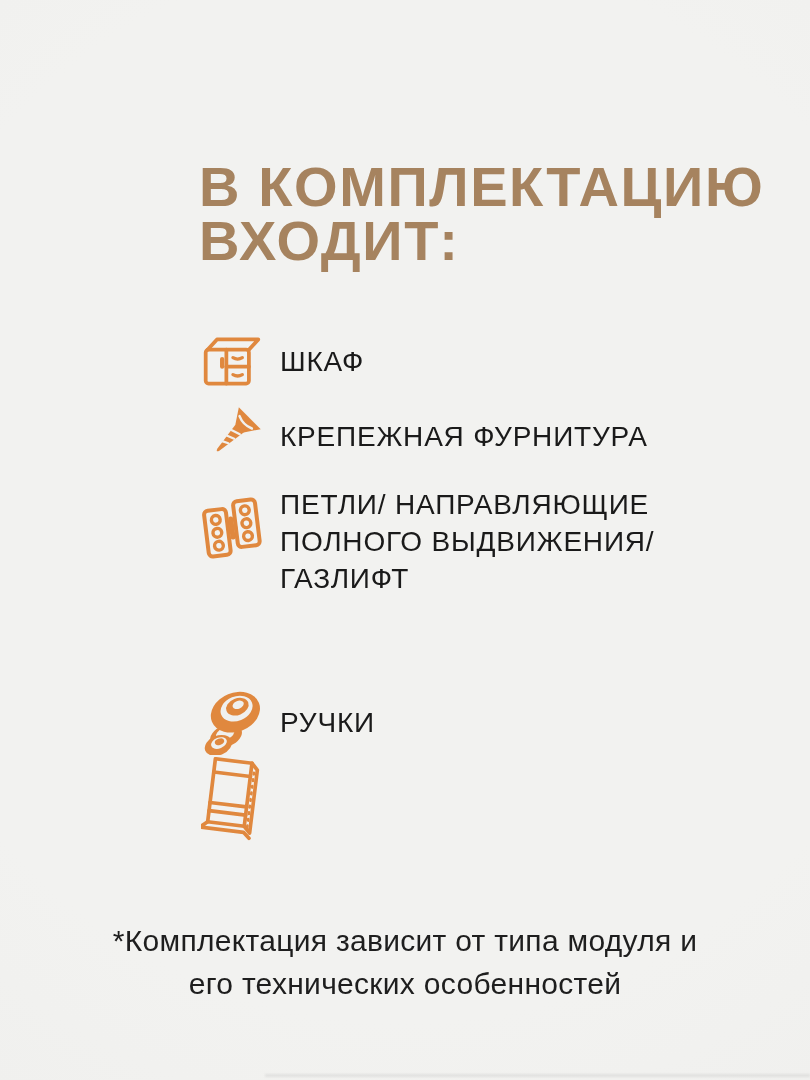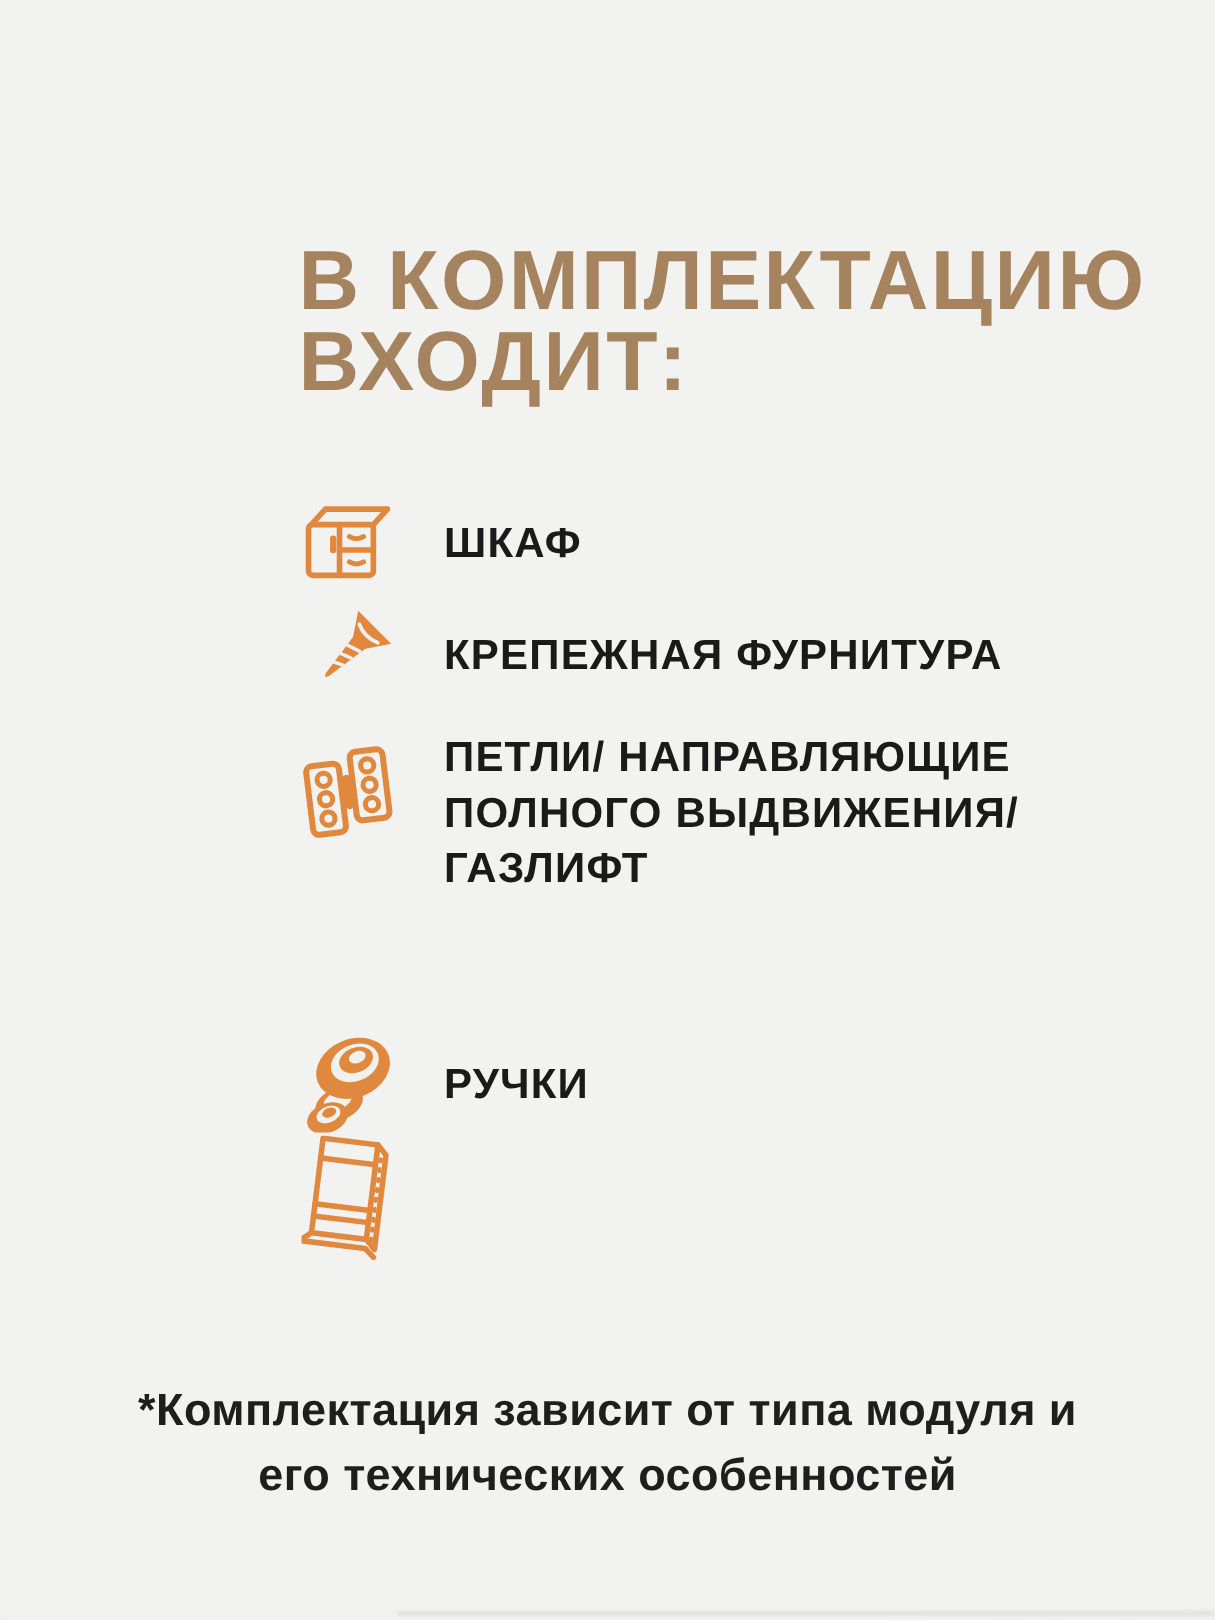--- a/index.html
+++ b/index.html
@@ -21,27 +21,27 @@
     letter-spacing:1.6px;line-height:54px;white-space:pre-line;
   }
   .row{
     position:absolute;left:194px;display:flex;align-items:center;
   }
   .row.align-top{align-items:flex-start;}
   .icon-box{
     width:76px;flex:0 0 76px;display:flex;justify-content:center;align-items:center;
   }
   .label{
-    margin-left:26px;
-    font-size:28px;font-weight:700;color:var(--text);
+    margin-left:10px;
+    font-size:28px;font-weight:400;color:var(--text);
     letter-spacing:0.8px;line-height:37px;white-space:pre-line;
   }
   .footnote{
     position:absolute;left:0;top:919px;width:810px;text-align:center;
-    font-size:30px;font-weight:700;color:#1e1e1e;letter-spacing:0.3px;line-height:43px;
+    font-size:30px;font-weight:400;color:#1e1e1e;letter-spacing:0.3px;line-height:43px;
   }
   .ghost-line{
     position:absolute;left:265px;top:1074px;width:545px;height:3px;
     background:rgba(90,90,90,0.10);filter:blur(1px);
   }
   svg{display:block;}
   .st{fill:none;stroke:var(--accent);stroke-linecap:round;stroke-linejoin:round;}
   .fillA{fill:var(--accent);}
   .fillBg{fill:var(--background);}
 </style>

